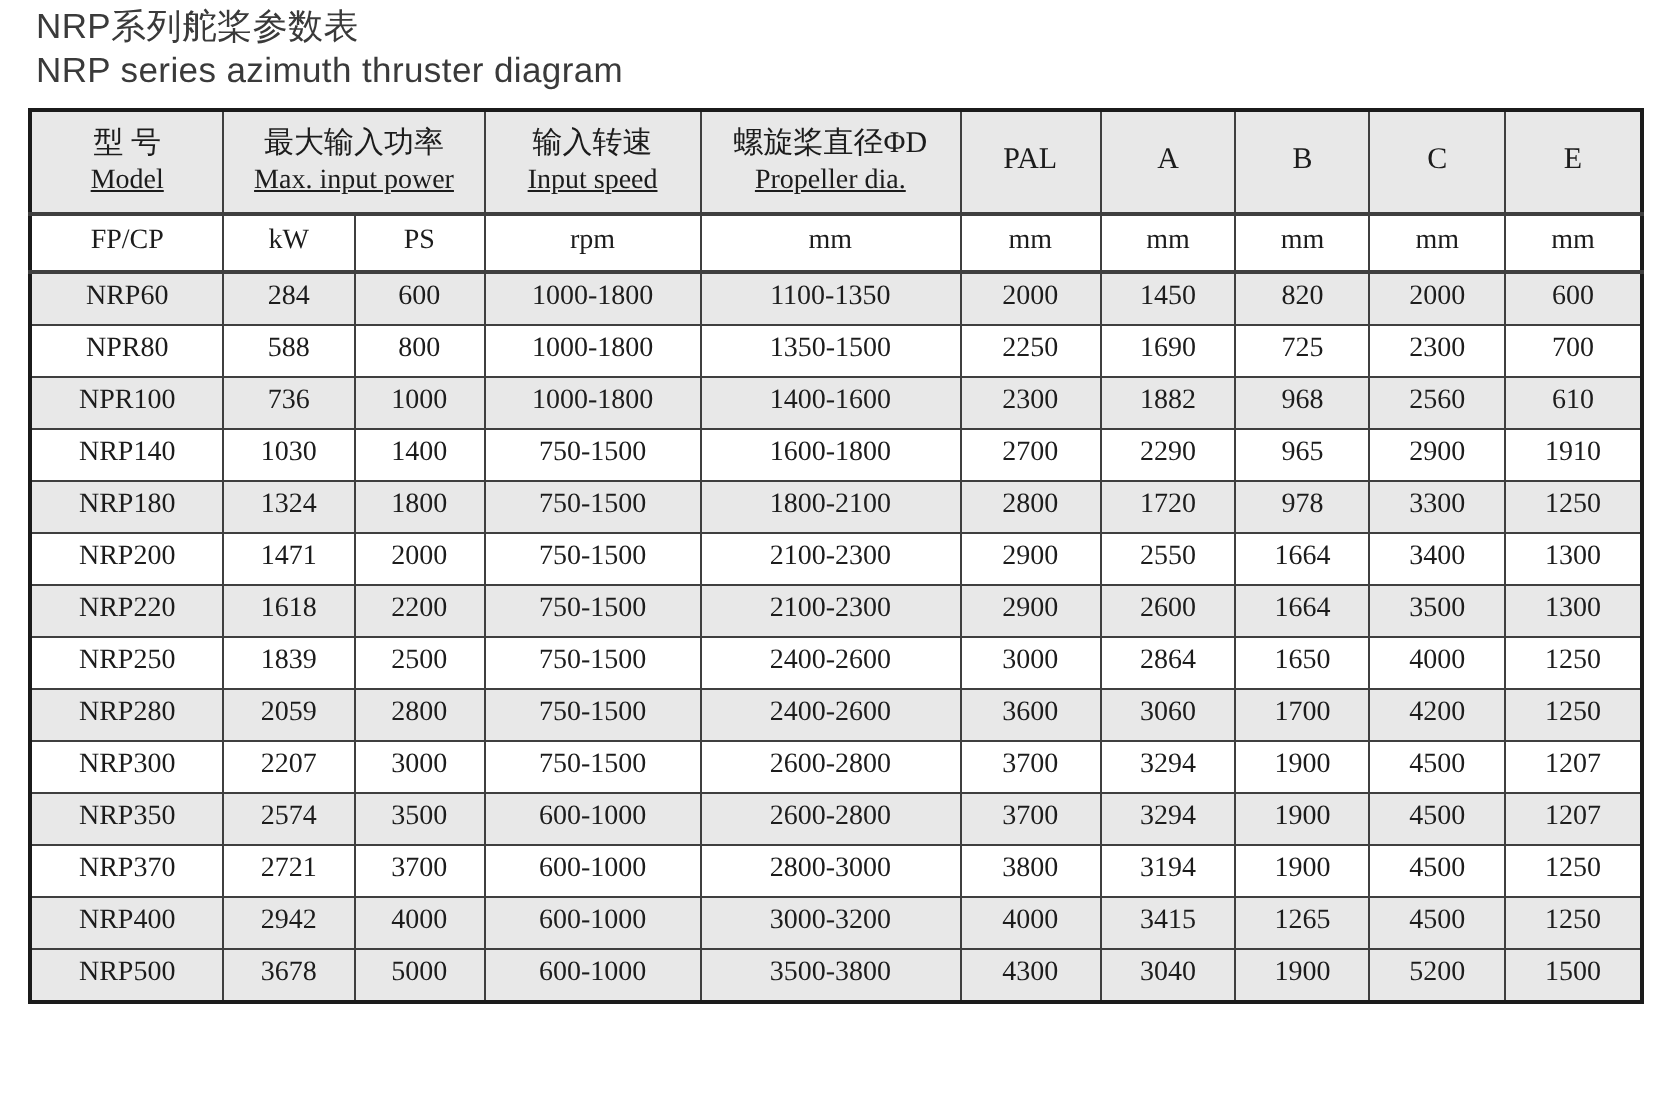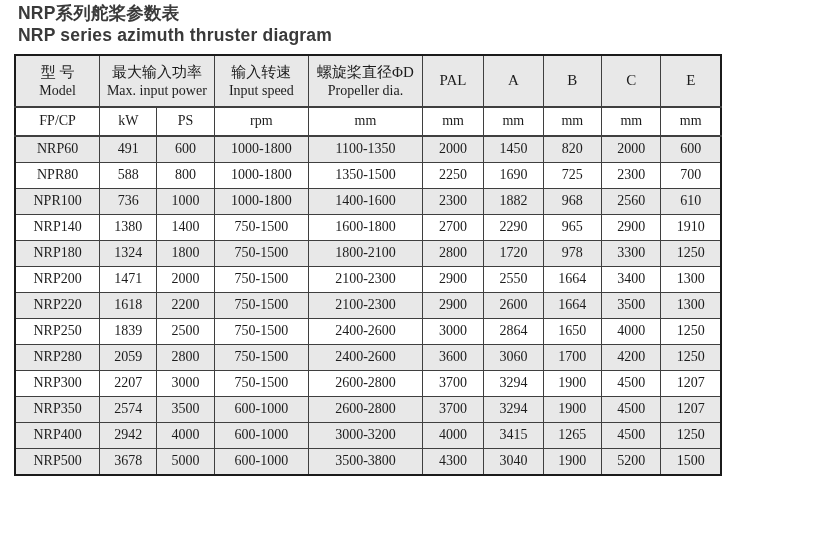--- a/index.html
+++ b/index.html
@@ -20,48 +20,48 @@
     overflow:hidden;
   }
   .titles{
     padding:3px 0 0 18px;
     font-family:"Liberation Sans","DejaVu Sans",sans-serif;
     color:var(--title);
   }
   .titles h1,.titles h2{
     margin:0;
     font-size:17.5px;
-    font-weight:700;
+    font-weight:400;
     line-height:1.25;
     letter-spacing:0.2px;
   }
   table.spec{
     border-collapse:collapse;
     table-layout:fixed;
-    width:708px;
+    width:808px;
     margin:7px 0 0 14px;
     border:2px solid var(--border-outer);
     font-size:14px;
   }
   .spec th,.spec td{
     border:1px solid var(--border-inner);
     text-align:center;
     vertical-align:middle;
     padding:0 3px;
     font-weight:400;
     overflow:hidden;
     white-space:nowrap;
   }
   tr.hrow th{
     background:var(--stripe);
     height:50px;
     border-bottom:2px solid var(--border-inner);
   }
   tr.hrow .zh{display:block;font-size:15px;line-height:1.35;}
-  tr.hrow .en{display:block;font-size:14px;line-height:1.3;}
+  tr.hrow .en{display:block;font-size:14px;line-height:1.3;text-decoration:underline;}
   tr.hrow th.single{font-size:15px;}
   tr.urow td{
     background:var(--row-white);
     height:27px;
     border-bottom:2px solid var(--border-inner);
     margin-top:29px;
   }
   tbody td{height:25px;}
   tbody tr.shade td{background:var(--stripe);}
   tbody tr.plain td{background:var(--row-white);}
@@ -121,21 +121,21 @@
         <td>mm</td>
         <td>mm</td>
         <td>mm</td>
         <td>mm</td>
         <td>mm</td>
       </tr>
     </thead>
     <tbody>
         <tr class="shade">
           <td>NRP60</td>
-          <td>491</td>
+          <td>284</td>
           <td>600</td>
           <td>1000-1800</td>
           <td>1100-1350</td>
           <td>2000</td>
           <td>1450</td>
           <td>820</td>
           <td>2000</td>
           <td>600</td>
         </tr>
         <tr class="plain">
@@ -157,21 +157,21 @@
           <td>1000-1800</td>
           <td>1400-1600</td>
           <td>2300</td>
           <td>1882</td>
           <td>968</td>
           <td>2560</td>
           <td>610</td>
         </tr>
         <tr class="plain">
           <td>NRP140</td>
-          <td>1380</td>
+          <td>1030</td>
           <td>1400</td>
           <td>750-1500</td>
           <td>1600-1800</td>
           <td>2700</td>
           <td>2290</td>
           <td>965</td>
           <td>2900</td>
           <td>1910</td>
         </tr>
         <tr class="shade">
@@ -251,20 +251,32 @@
           <td>2574</td>
           <td>3500</td>
           <td>600-1000</td>
           <td>2600-2800</td>
           <td>3700</td>
           <td>3294</td>
           <td>1900</td>
           <td>4500</td>
           <td>1207</td>
         </tr>
+        <tr class="plain">
+          <td>NRP370</td>
+          <td>2721</td>
+          <td>3700</td>
+          <td>600-1000</td>
+          <td>2800-3000</td>
+          <td>3800</td>
+          <td>3194</td>
+          <td>1900</td>
+          <td>4500</td>
+          <td>1250</td>
+        </tr>
         <tr class="shade">
           <td>NRP400</td>
           <td>2942</td>
           <td>4000</td>
           <td>600-1000</td>
           <td>3000-3200</td>
           <td>4000</td>
           <td>3415</td>
           <td>1265</td>
           <td>4500</td>

